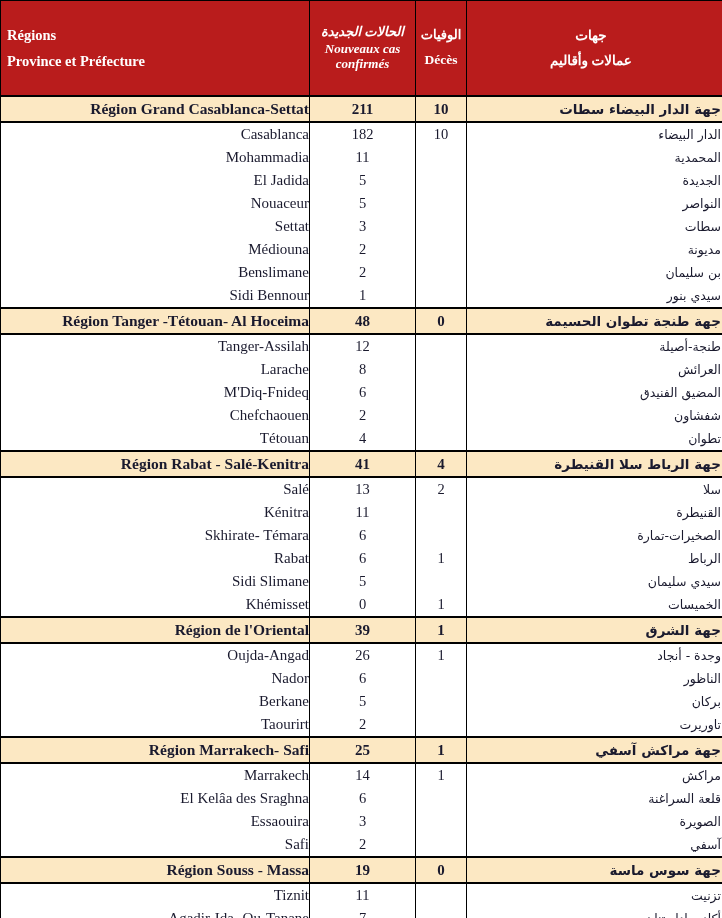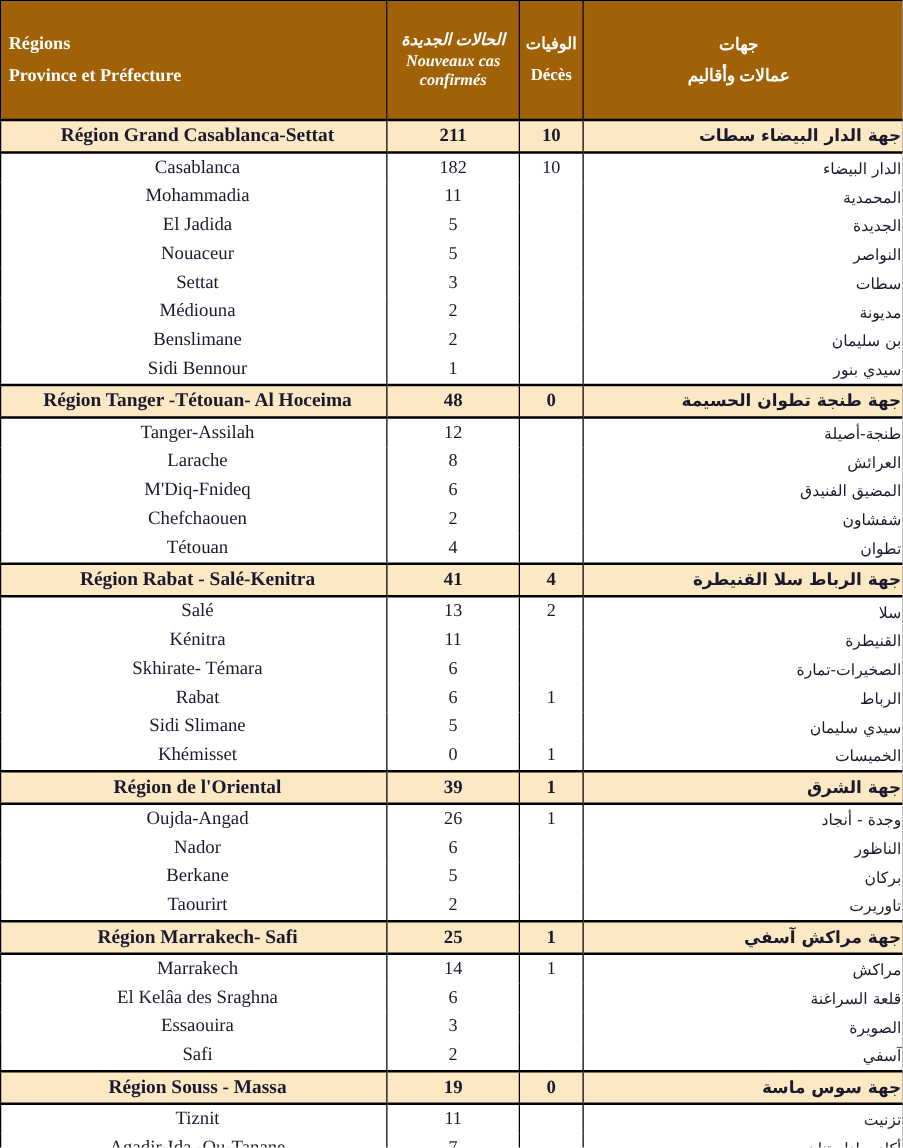--- a/index.html
+++ b/index.html
@@ -23,21 +23,21 @@
     background: #ffffff;
   }
 
   col.c-fr      { width: 309px; }
   col.c-cases   { width: 106px; }
   col.c-deaths  { width: 51px;  }
   col.c-ar      { width: 256px; }
 
   
   thead th {
-    background: #a16207;
+    background: #b91c1c;
     color: #ffffff;
     font-weight: bold;
     border: 1px solid #000000;
     border-bottom: 2px solid #000000;
     padding: 0;
     height: 62px;
     vertical-align: middle;
     margin-top: 34px;
   }
   th.h-fr {
@@ -81,21 +81,21 @@
   
   tbody td {
     height: 23px;
     padding: 0;
     font-size: 15px;
     border-left: 1px solid #000000;
     border-right: 1px solid #000000;
     background: #ffffff;
     vertical-align: middle;
   }
-  td.fr      { text-align: center;  padding-left: 6px; }
+  td.fr      { text-align: right;  padding-left: 6px; }
   td.num     { text-align: center; font-size: 14.5px; }
   td.ar      { text-align: right; direction: rtl; padding-right: 1px;
                font-family: "DejaVu Sans", sans-serif; font-size: 12.5px; }
 
   tr.region td {
     background: #FCE8C3;
     font-weight: bold;
     border-top: 2px solid #000000;
     border-bottom: 2px solid #000000;
     height: 24px;

